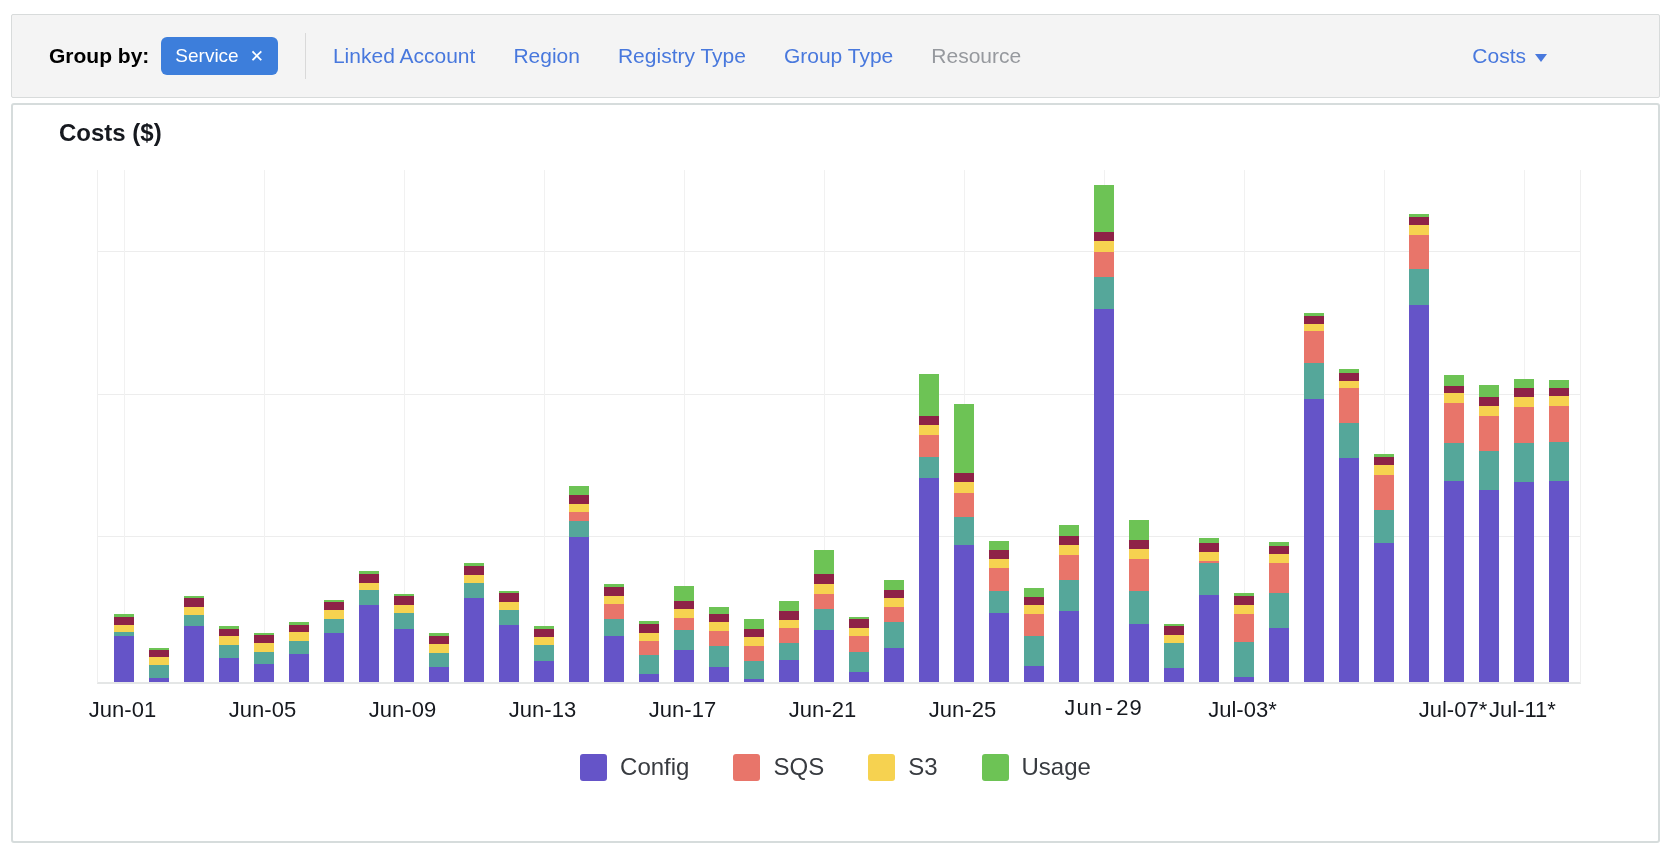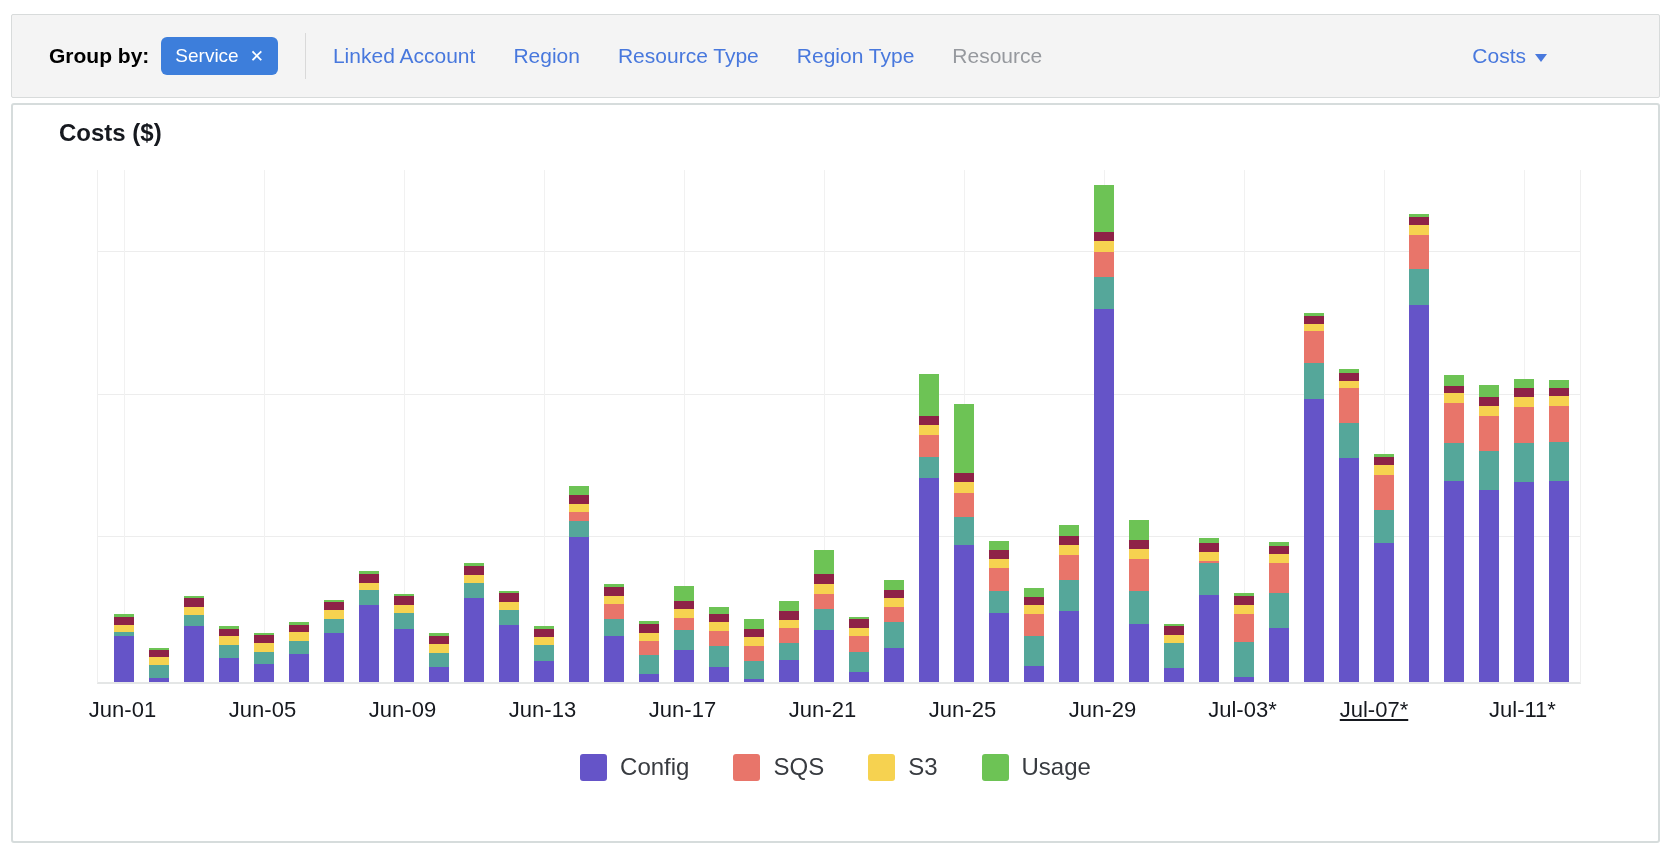--- a/index.html
+++ b/index.html
@@ -48,22 +48,22 @@
 <div class="toolbar">
   <span class="group-by">Group by:</span>
   <span class="chip">
     <span>Service</span>
     <span class="chip-x">✕</span>
   </span>
   <span class="tdivider"></span>
   <nav class="filters" id="filters">
       <span class="flink">Linked Account</span>
       <span class="flink">Region</span>
-      <span class="flink">Resource Type</span>
-      <span class="flink">Region Type</span>
+      <span class="flink">Registry Type</span>
+      <span class="flink">Group Type</span>
       <span class="flink disabled">Resource</span>
     </nav>
   <span class="spacer"></span>
   <span class="more">
     <span>Costs</span>
     <span class="caret"></span>
   </span>
 </div>
 
 <div class="panel">
@@ -407,23 +407,23 @@
       </div>
     </div>
   <div class="xlabels" id="xlabels">
       <div class="xlab" style="left: -34.5px;">Jun-01</div>
       <div class="xlab" style="left: 105.5px;">Jun-05</div>
       <div class="xlab" style="left: 245.5px;">Jun-09</div>
       <div class="xlab" style="left: 385.5px;">Jun-13</div>
       <div class="xlab" style="left: 525.5px;">Jun-17</div>
       <div class="xlab" style="left: 665.5px;">Jun-21</div>
       <div class="xlab" style="left: 805.5px;">Jun-25</div>
-      <div class="xlab" style="left: 945.5px;">Jun-29</div>
+      <div class="xlab" style="left: 945.5px; font-family: Liberation Mono, monospace;">Jun-29</div>
       <div class="xlab" style="left: 1085.5px;">Jul-03*</div>
-      <div class="xlab" style="left: 1217px; text-decoration: underline;">Jul-07*</div>
+      <div class="xlab" style="left: 1296px;">Jul-07*</div>
       <div class="xlab" style="left: 1365.5px;">Jul-11*</div>
     </div>
   <div class="legend" id="legend">
       <span class="litem">
         <span class="lswatch" style="background: rgb(101, 84, 200);"></span>
         <span class="llabel">Config</span>
       </span>
       <span class="litem">
         <span class="lswatch" style="background: rgb(232, 117, 106);"></span>
         <span class="llabel">SQS</span>

